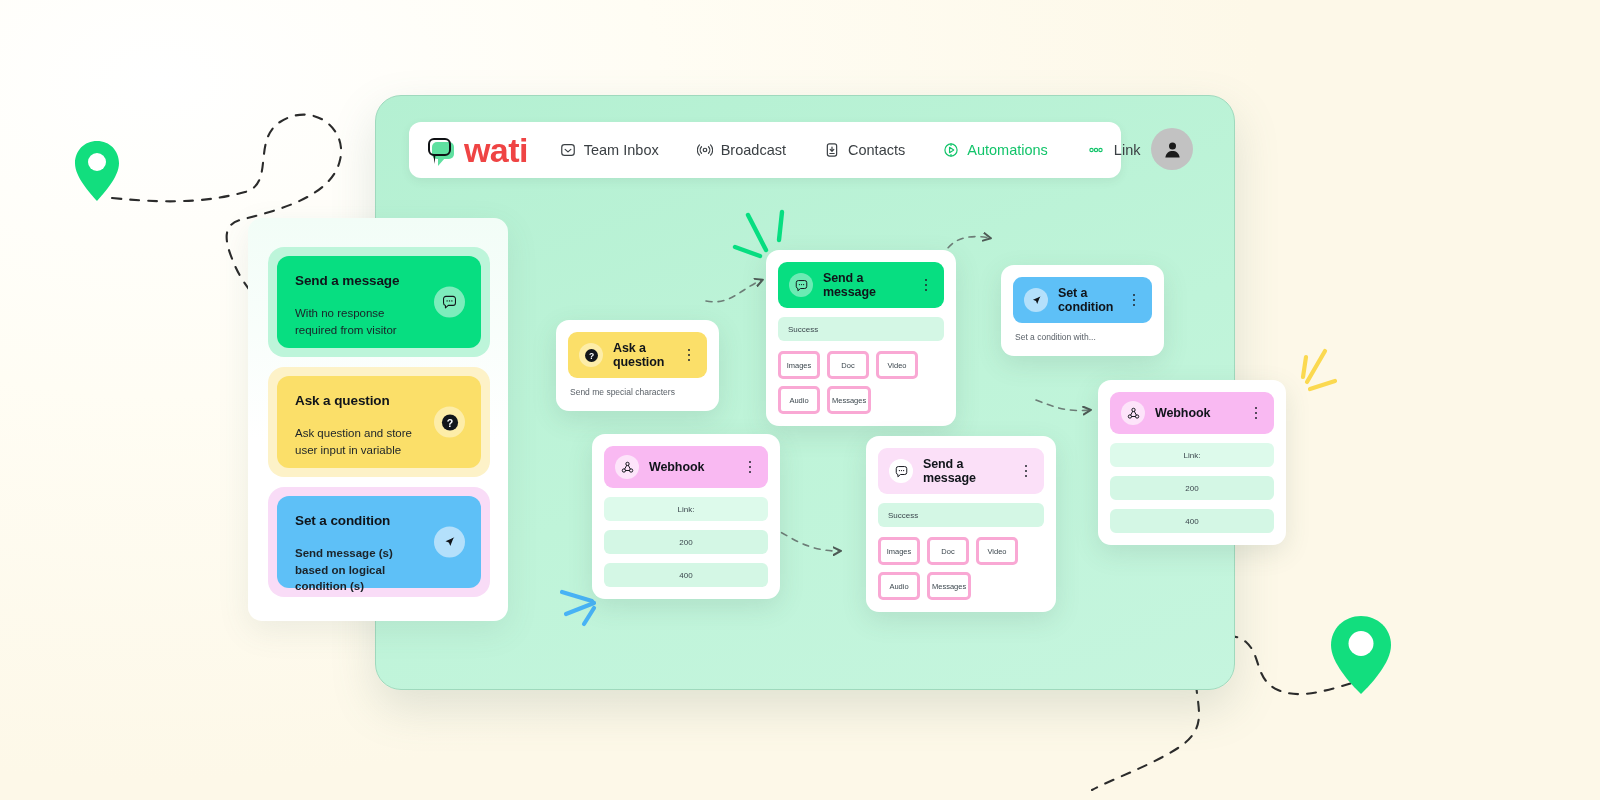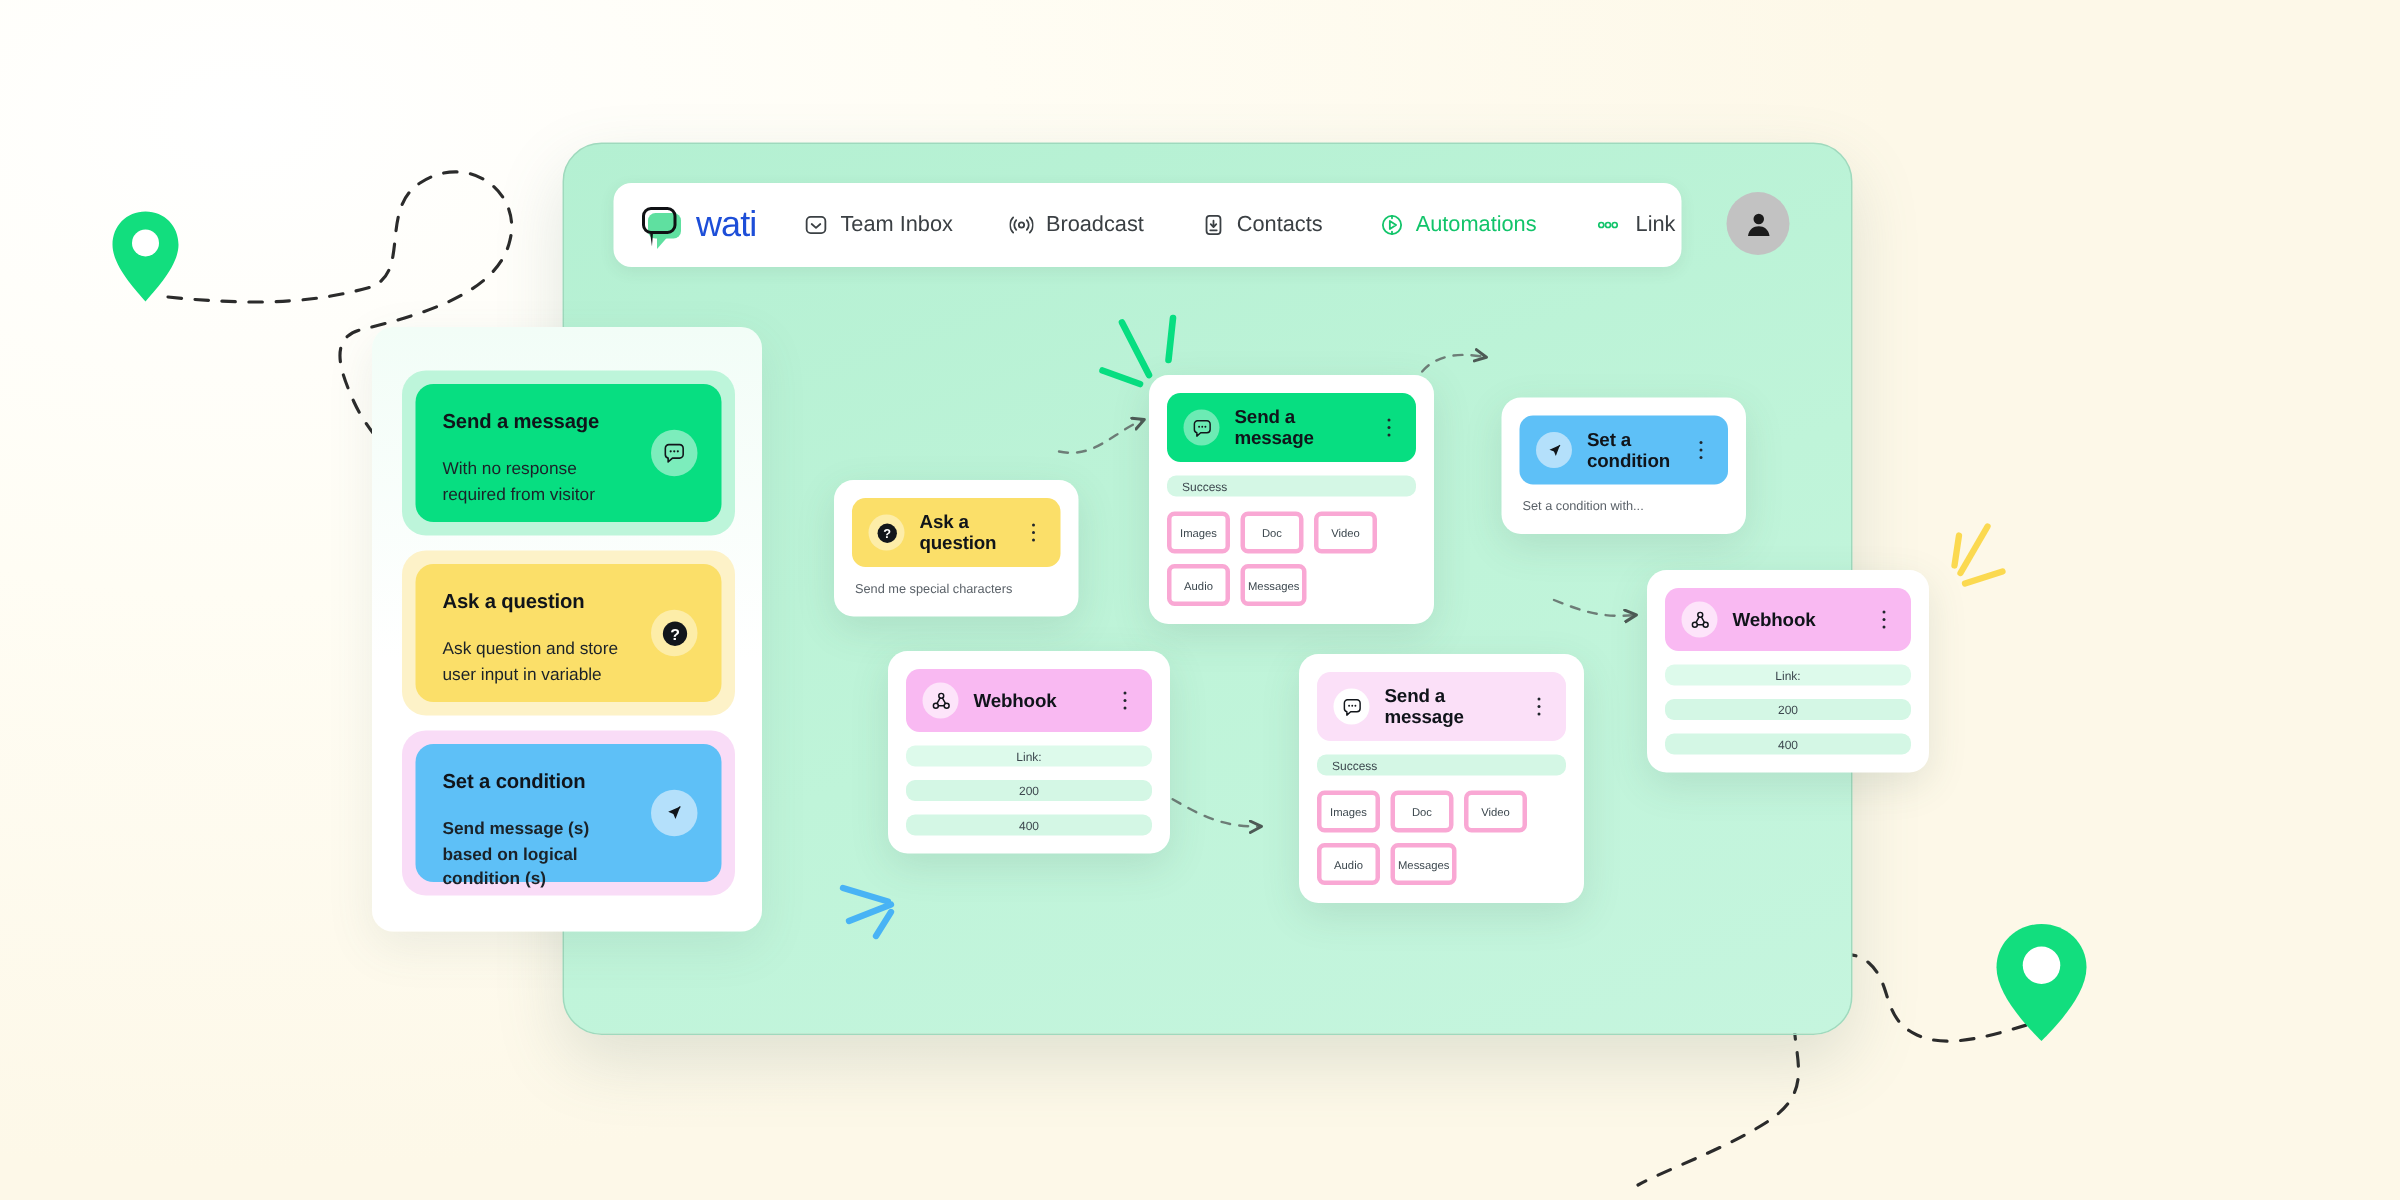--- a/index.html
+++ b/index.html
@@ -73,22 +73,22 @@
     background: transparent;
   }
   .logo-mark .bubble-tail {
     position: absolute; left: 7px; top: 18px;
     width: 0; height: 0;
     border-left: 2.4px solid #0f1114;
     border-bottom: 9px solid transparent;
     transform: rotate(-8deg);
   }
   .logo-text {
-    font-size: 24px; font-weight: 400; letter-spacing: -0.6px;
-    color: #1d4ed8;
+    font-size: 34px; font-weight: 700; letter-spacing: -0.6px;
+    color: #ef4444;
   }
   .nav-sep {
     width: 1px; height: 26px; background: #e3e6e6; margin: 0 16px;
   }
   .nav-items { display: flex; align-items: center; gap: 38px; }
   .nav-item {
     display: flex; align-items: center; gap: 8px;
     font-size: 14.5px; color: #3b4044; white-space: nowrap;
   }
   .nav-item.active { color: #12c46a; }
@@ -177,21 +177,21 @@
     display: flex; flex-direction: column; justify-content: center;
     align-items: center; gap: 2.5px; flex: 0 0 auto;
   }
   .kebab i { width: 2.6px; height: 2.6px; border-radius: 50%; background: #20262c; display: block; }
   .node-sub {
     font-size: 8.5px; color: #5a6168; margin: 9px 2px 2px 2px;
   }
   .row-bar {
     background: #d4f7e5;
     border-radius: 6px;
-    height: 14px;
+    height: 24px;
     margin-top: 9px;
     display: flex; align-items: center;
     font-size: 8px; color: #3c474e;
   }
   .row-bar.left { padding-left: 10px; }
   .row-bar.center { justify-content: center; }
   .chips { display: flex; flex-wrap: wrap; gap: 7px; margin-top: 10px; }
   .chip {
     border: 3px solid #f9a8d4;
     border-radius: 5px;

